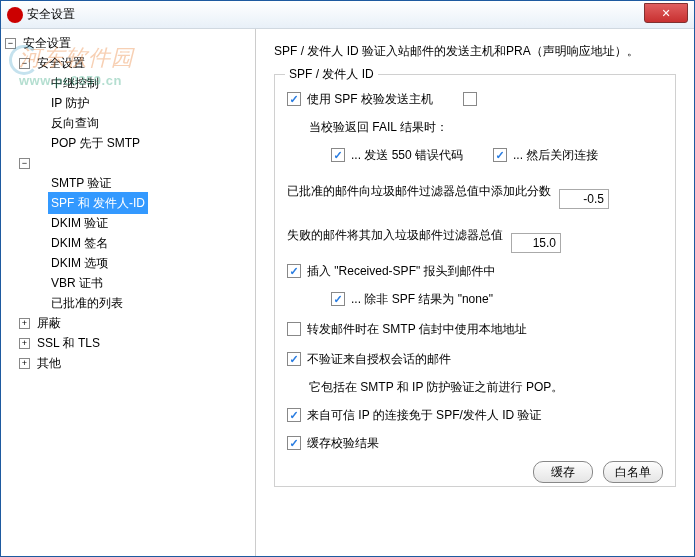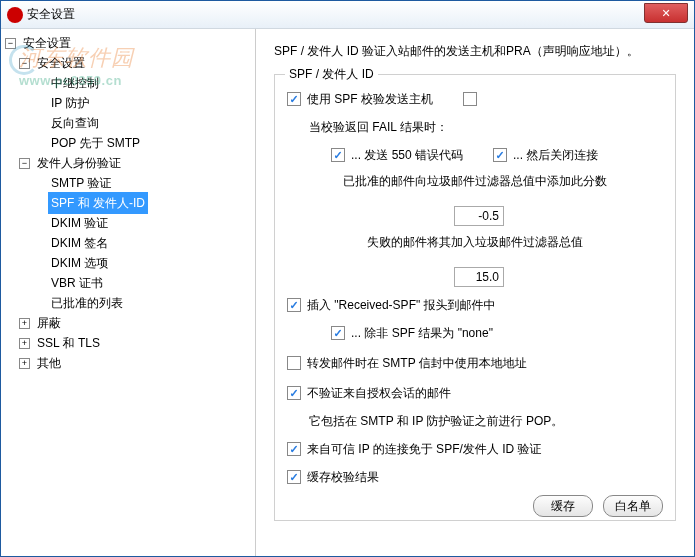--- a/index.html
+++ b/index.html
@@ -28,21 +28,21 @@
     .fieldset .legend { position: absolute; top: -9px; left: 10px; background: #fff; padding: 0 4px; }
     .row { display: flex; align-items: center; margin-bottom: 8px; min-height: 20px; }
     .chk { width: 14px; height: 14px; border: 1px solid #888; display: inline-flex; align-items: center; justify-content: center; margin-right: 6px; background: #fff; cursor: pointer; flex-shrink: 0; }
     .chk.checked::after { content: "✓"; color: #2a7de1; font-size: 11px; font-weight: bold; line-height: 11px; }
     .indent { padding-left: 22px; }
     .indent2 { padding-left: 44px; }
     .num-input { width: 50px; height: 20px; border: 1px solid #aaa; text-align: right; padding-right: 4px; margin-left: 8px; margin-top: 16px; }
     .btn { min-width: 60px; height: 22px; border: 1px solid #888; background: linear-gradient(#fdfdfd,#e5e5e5); padding: 0 10px; cursor: pointer; display: inline-flex; align-items: center; justify-content: center; border-radius: 10px; }
     .btn-row { display: flex; justify-content: flex-end; gap: 10px; margin-top: 6px; }
     .gap-r { margin-right: 30px; }
-    .align-right { justify-content: flex-end; flex-direction: column; }
+    .align-right { justify-content: flex-start; }
   </style>
 </head>
 <body>
 
 <div class="titlebar">
   <span class="icon"></span>
   <span class="title">安全设置</span>
   <div class="close-btn">✕</div>
 </div>
 
@@ -89,21 +89,20 @@
                     <div class="node">
                       <span class="spacer"></span>
                       <span class="label">POP 先于 SMTP</span>
                     </div>
                   </li>
               </ul>
             </li>
             <li>
               <div class="node">
                   <span class="toggle">−</span>
-                  <span class="label">发件人身份验证</span>
                 </div>
               <ul>
                 <li>
                     <div class="node">
                       <span class="spacer"></span>
                       <span class="label">SMTP 验证</span>
                     </div>
                   </li>
                 <li>
                     <div class="node">

